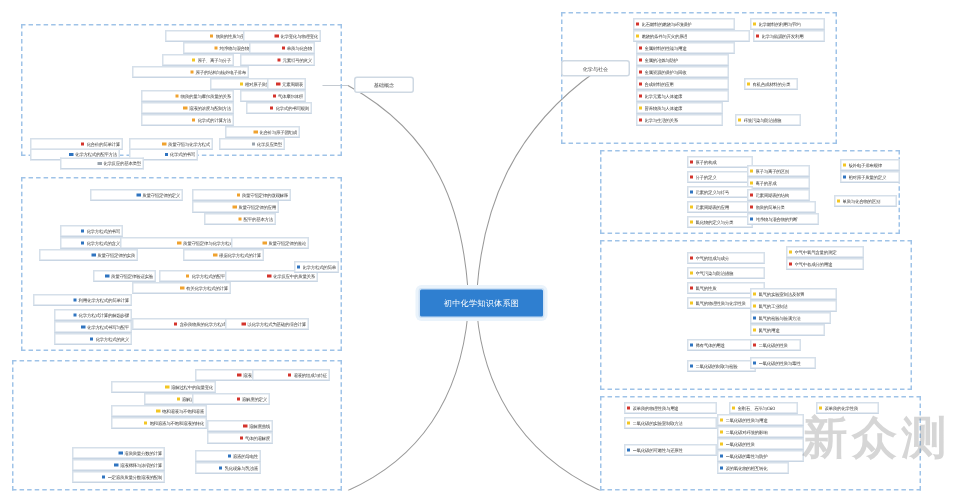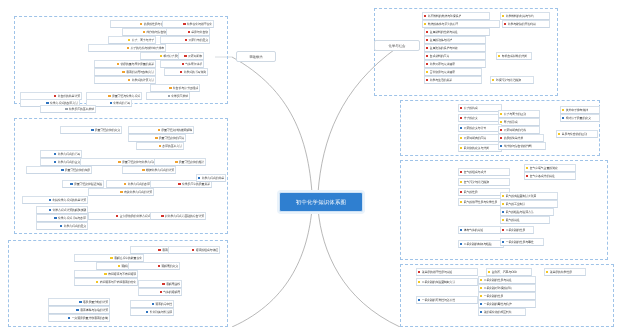--- a/index.html
+++ b/index.html
@@ -549,13 +549,14 @@
       <div class="node box b-blue" style="left: 478px; top: 300px; width: 58px;">
         <span class="bul"></span>
         <span style="overflow: hidden;">一氧化碳的毒性与防护</span>
       </div>
       <div class="node box b-blue" style="left: 478px; top: 308px; width: 48px;">
         <span class="bul"></span>
         <span style="overflow: hidden;">碳的氧化物的相互转化</span>
       </div>
     </div>
 
+  <div id="watermark">新众测</div>
 </div>
 
 </body></html>

